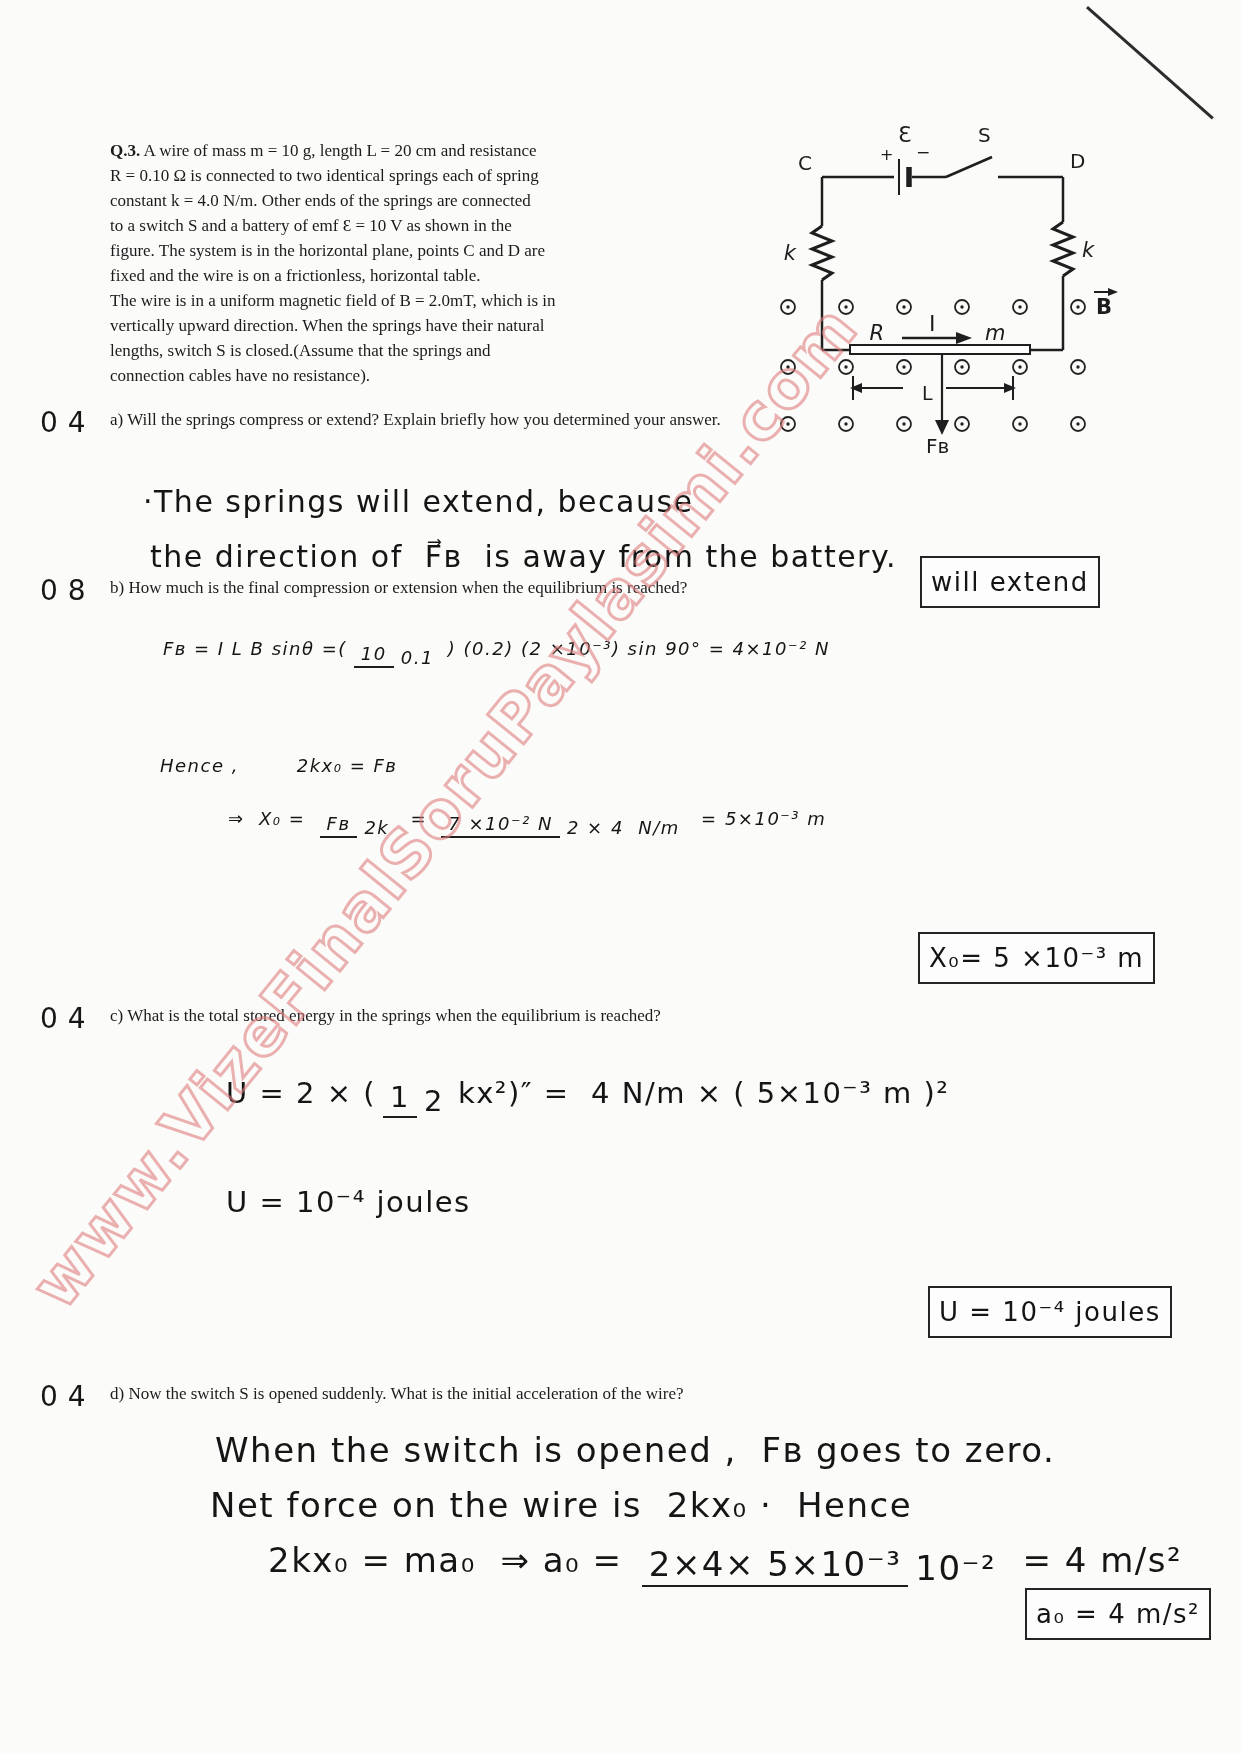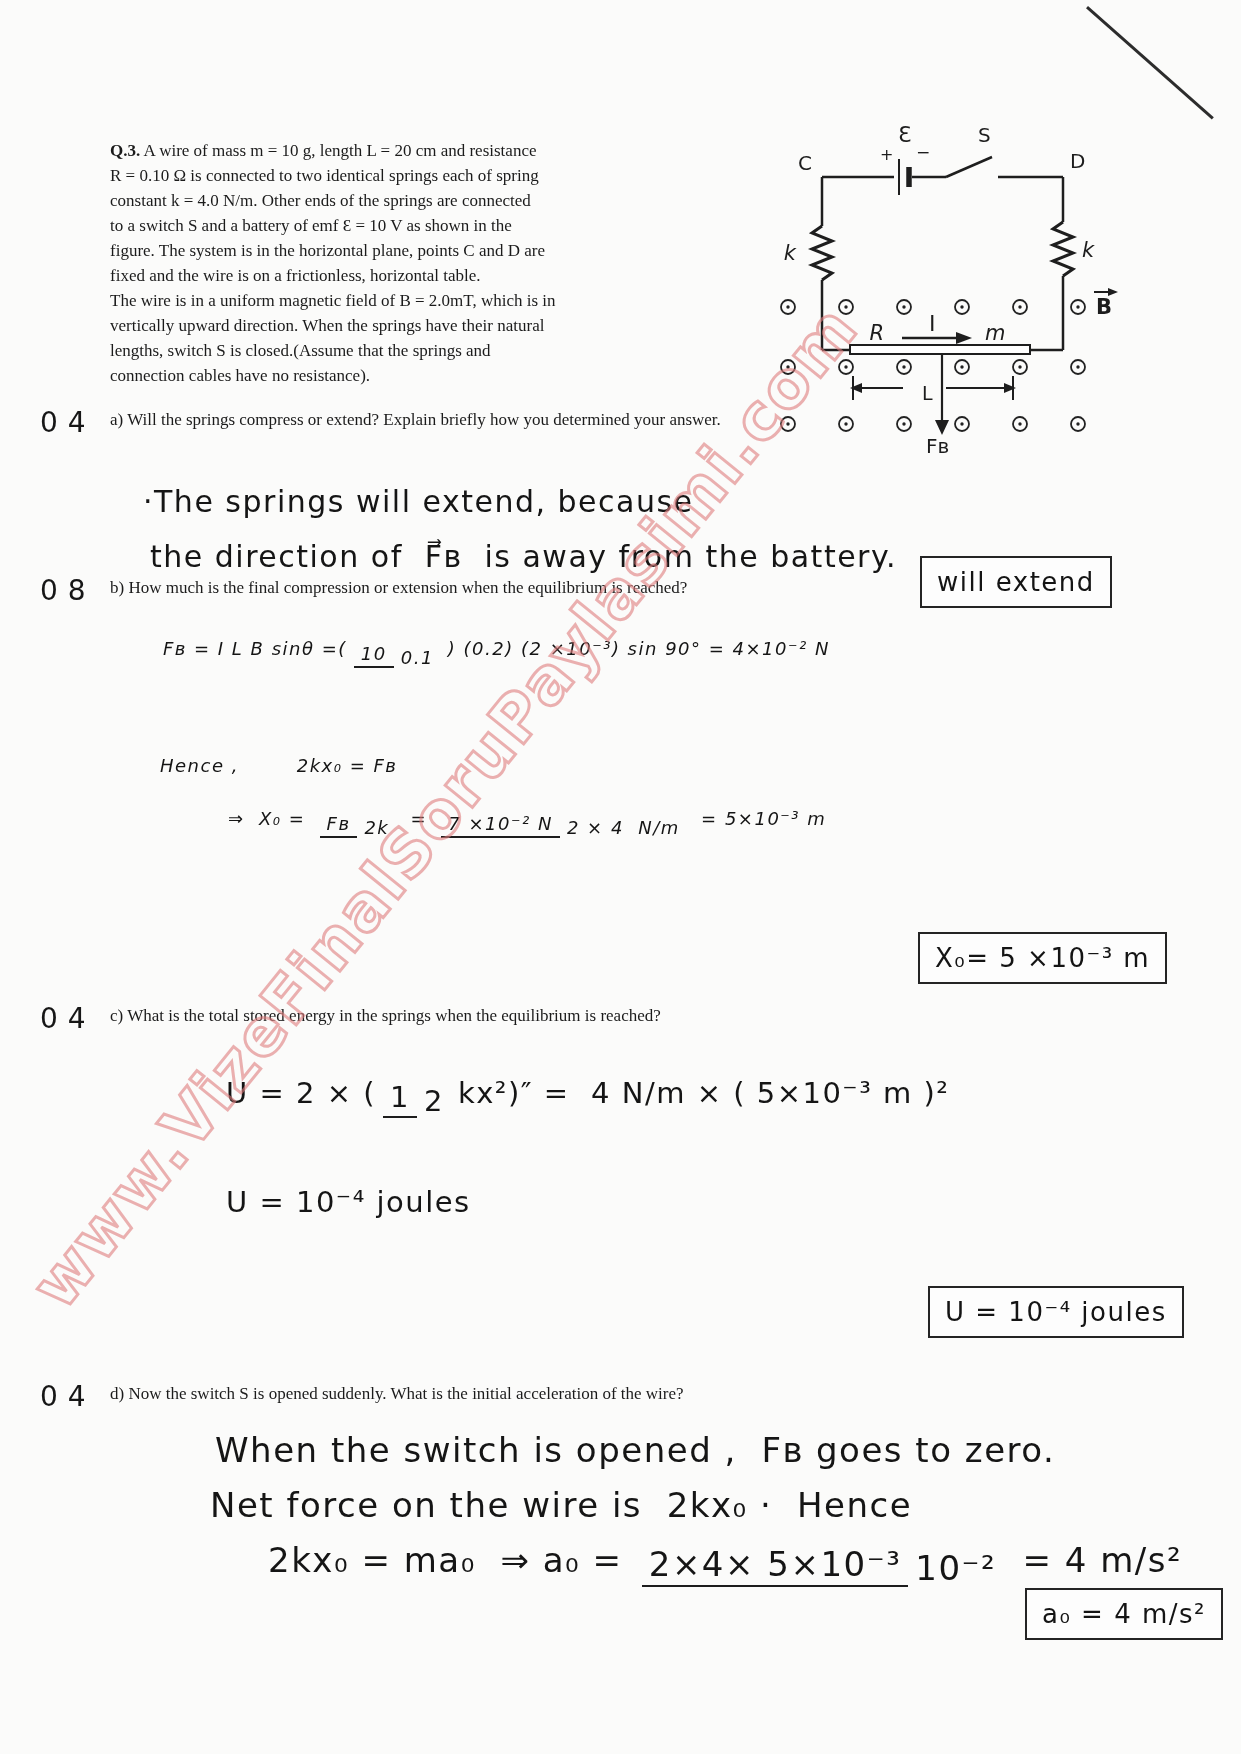--- a/index.html
+++ b/index.html
@@ -26,21 +26,21 @@
   .hw-b  { font-size:18px;font-style:italic; }
   .hw-c  { font-size:29px; }
   .hw-d  { font-size:34px; }
 
   .eq { display:flex; align-items:center; }
   .frac { display:inline-flex; flex-direction:row; align-items:flex-end; margin:0 7px; vertical-align:middle; }
   .fnum { border-bottom:2.5px solid #1d1d1d; padding:0 7px 2px; line-height:1.1; }
   .fden { padding:18px 7px 0; line-height:1.1; }
 
   .abox {
-    position:absolute; border:2.5px solid #242424; padding:9px 15px;
+    position:absolute; border:2.5px solid #242424; padding:9px 9px;
     font-family:"DejaVu Sans", cursive, sans-serif; font-size:26px; color:#141414;
     letter-spacing:1.5px; background:rgba(255,255,255,0.55); white-space:nowrap;
   }
 
   .watermark {
     position:absolute; left:46px; top:1262px; width:1340px;
     transform:rotate(-51deg); transform-origin:0 50%;
     font-family:"DejaVu Sans", sans-serif; font-weight:bold; font-size:64px;
     letter-spacing:2px; white-space:nowrap;
     color:rgba(255,255,255,0);

